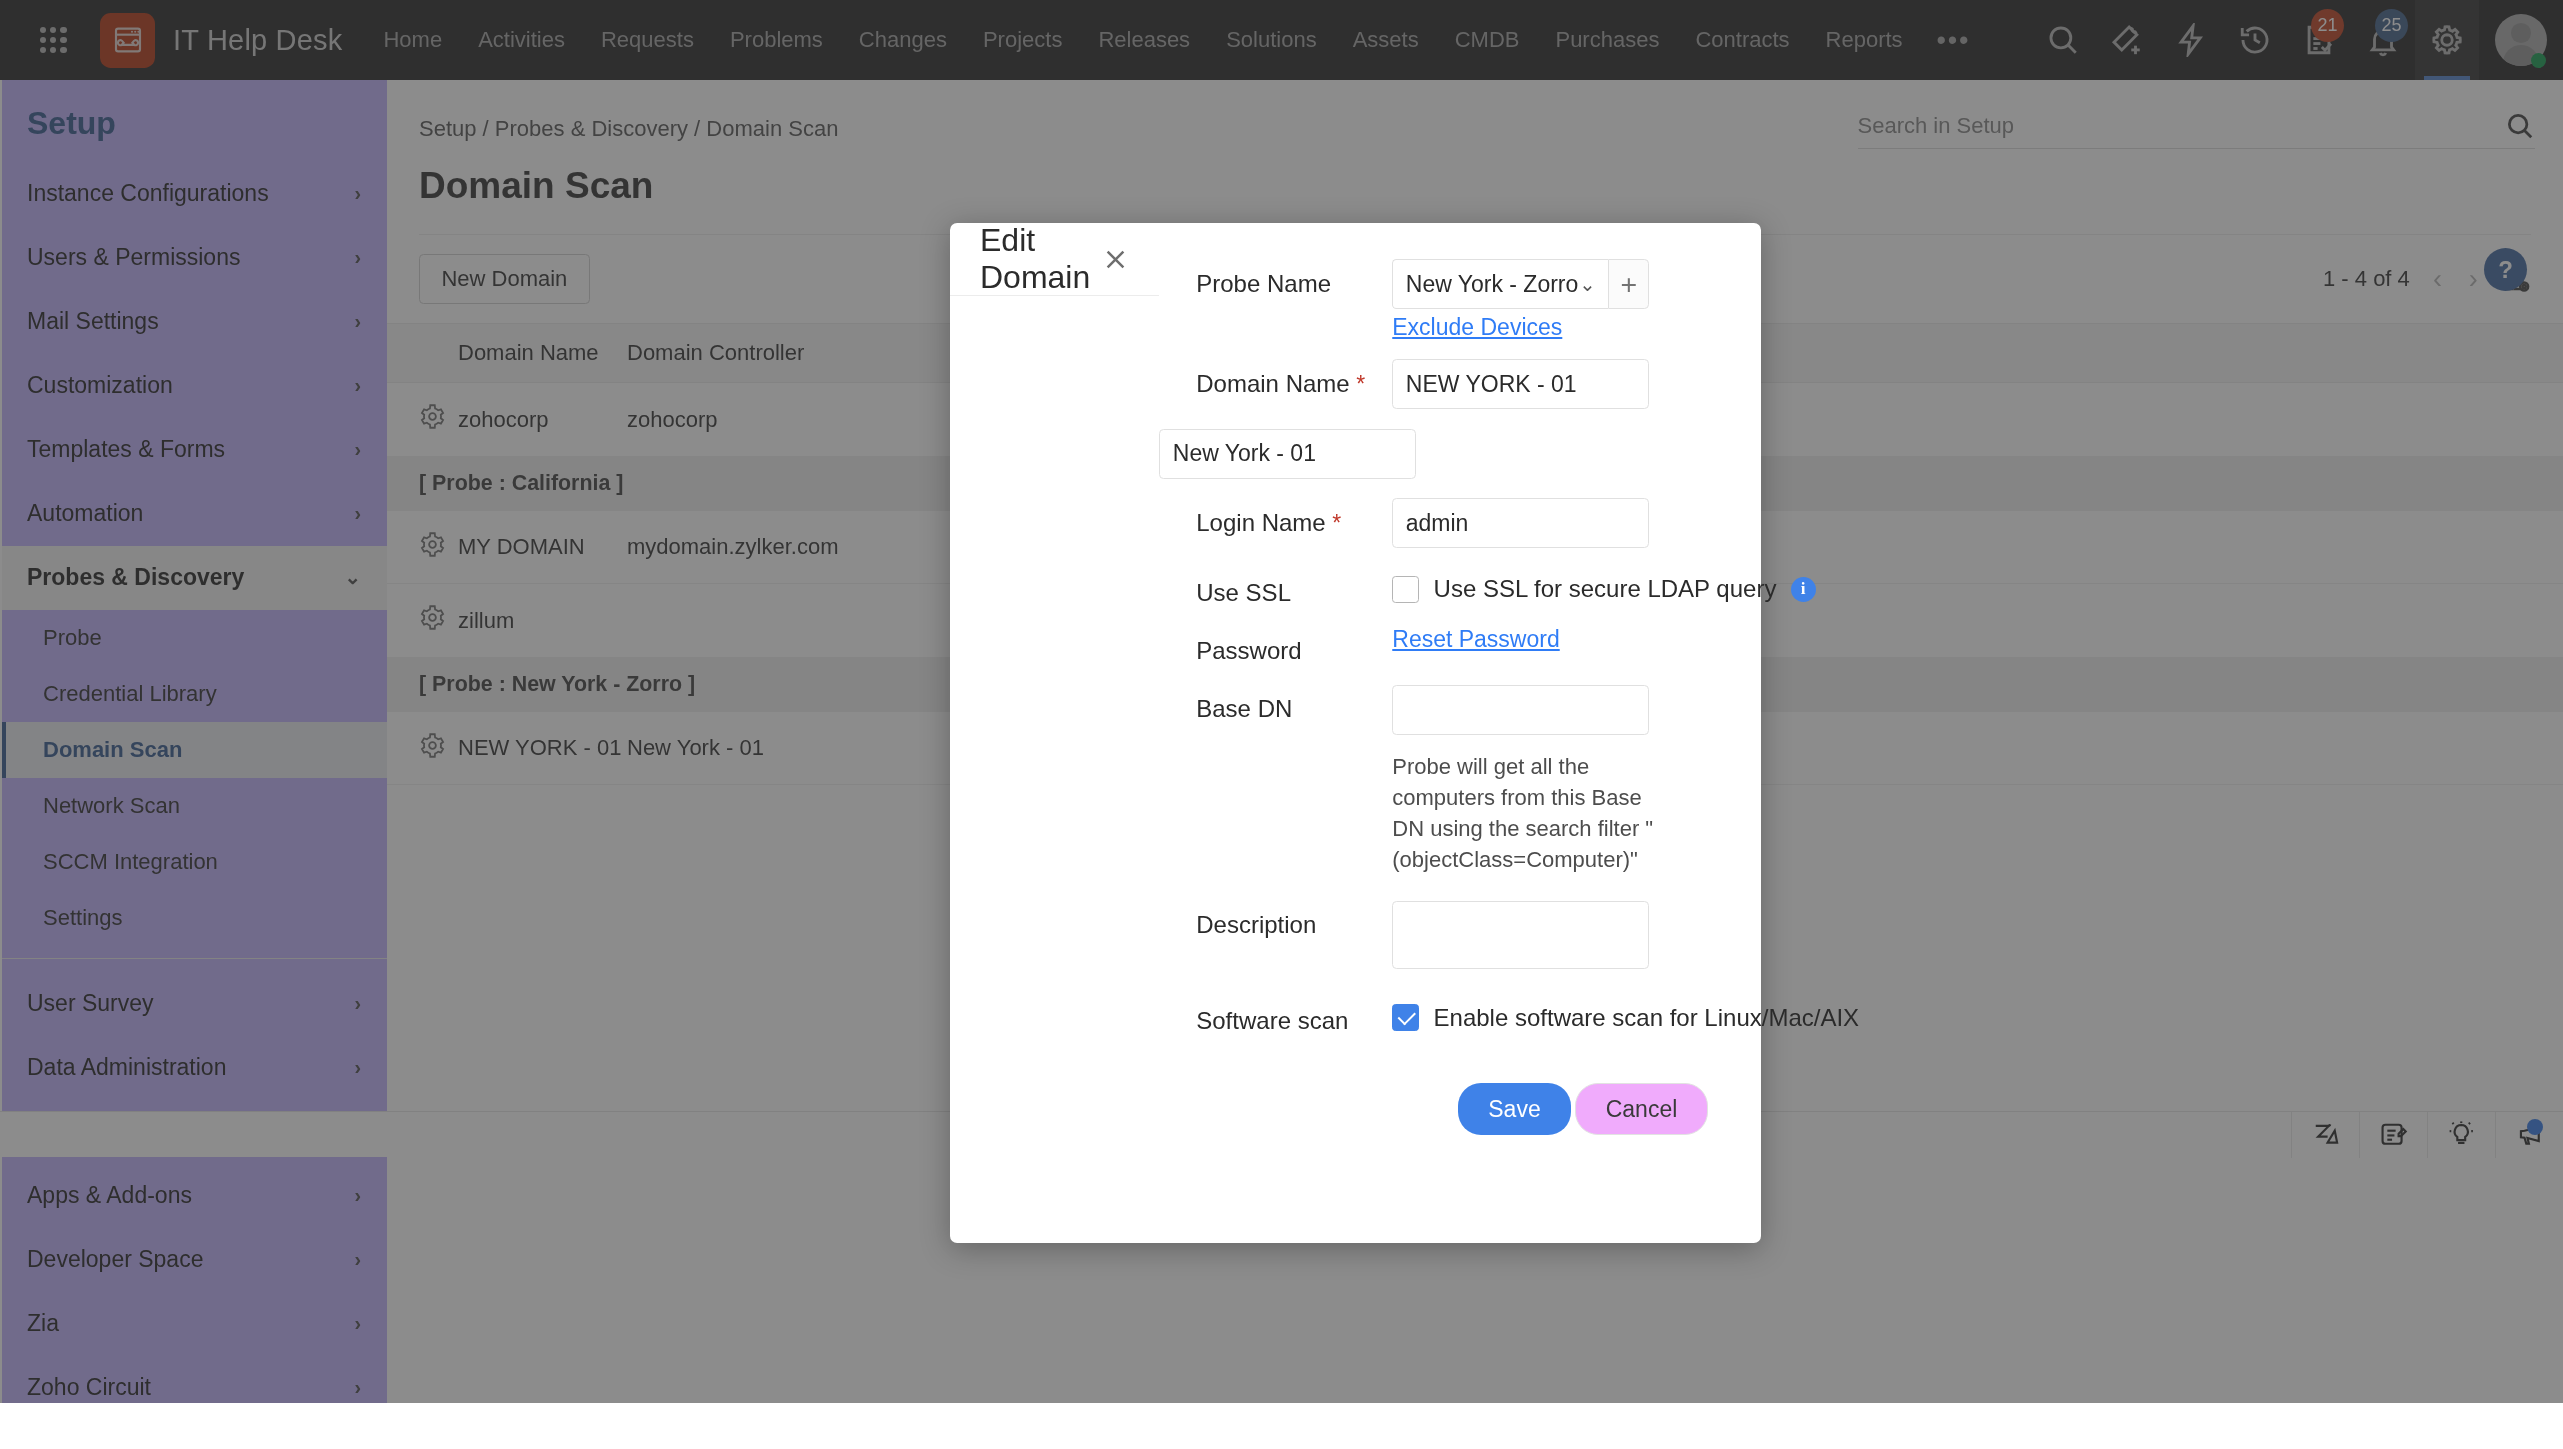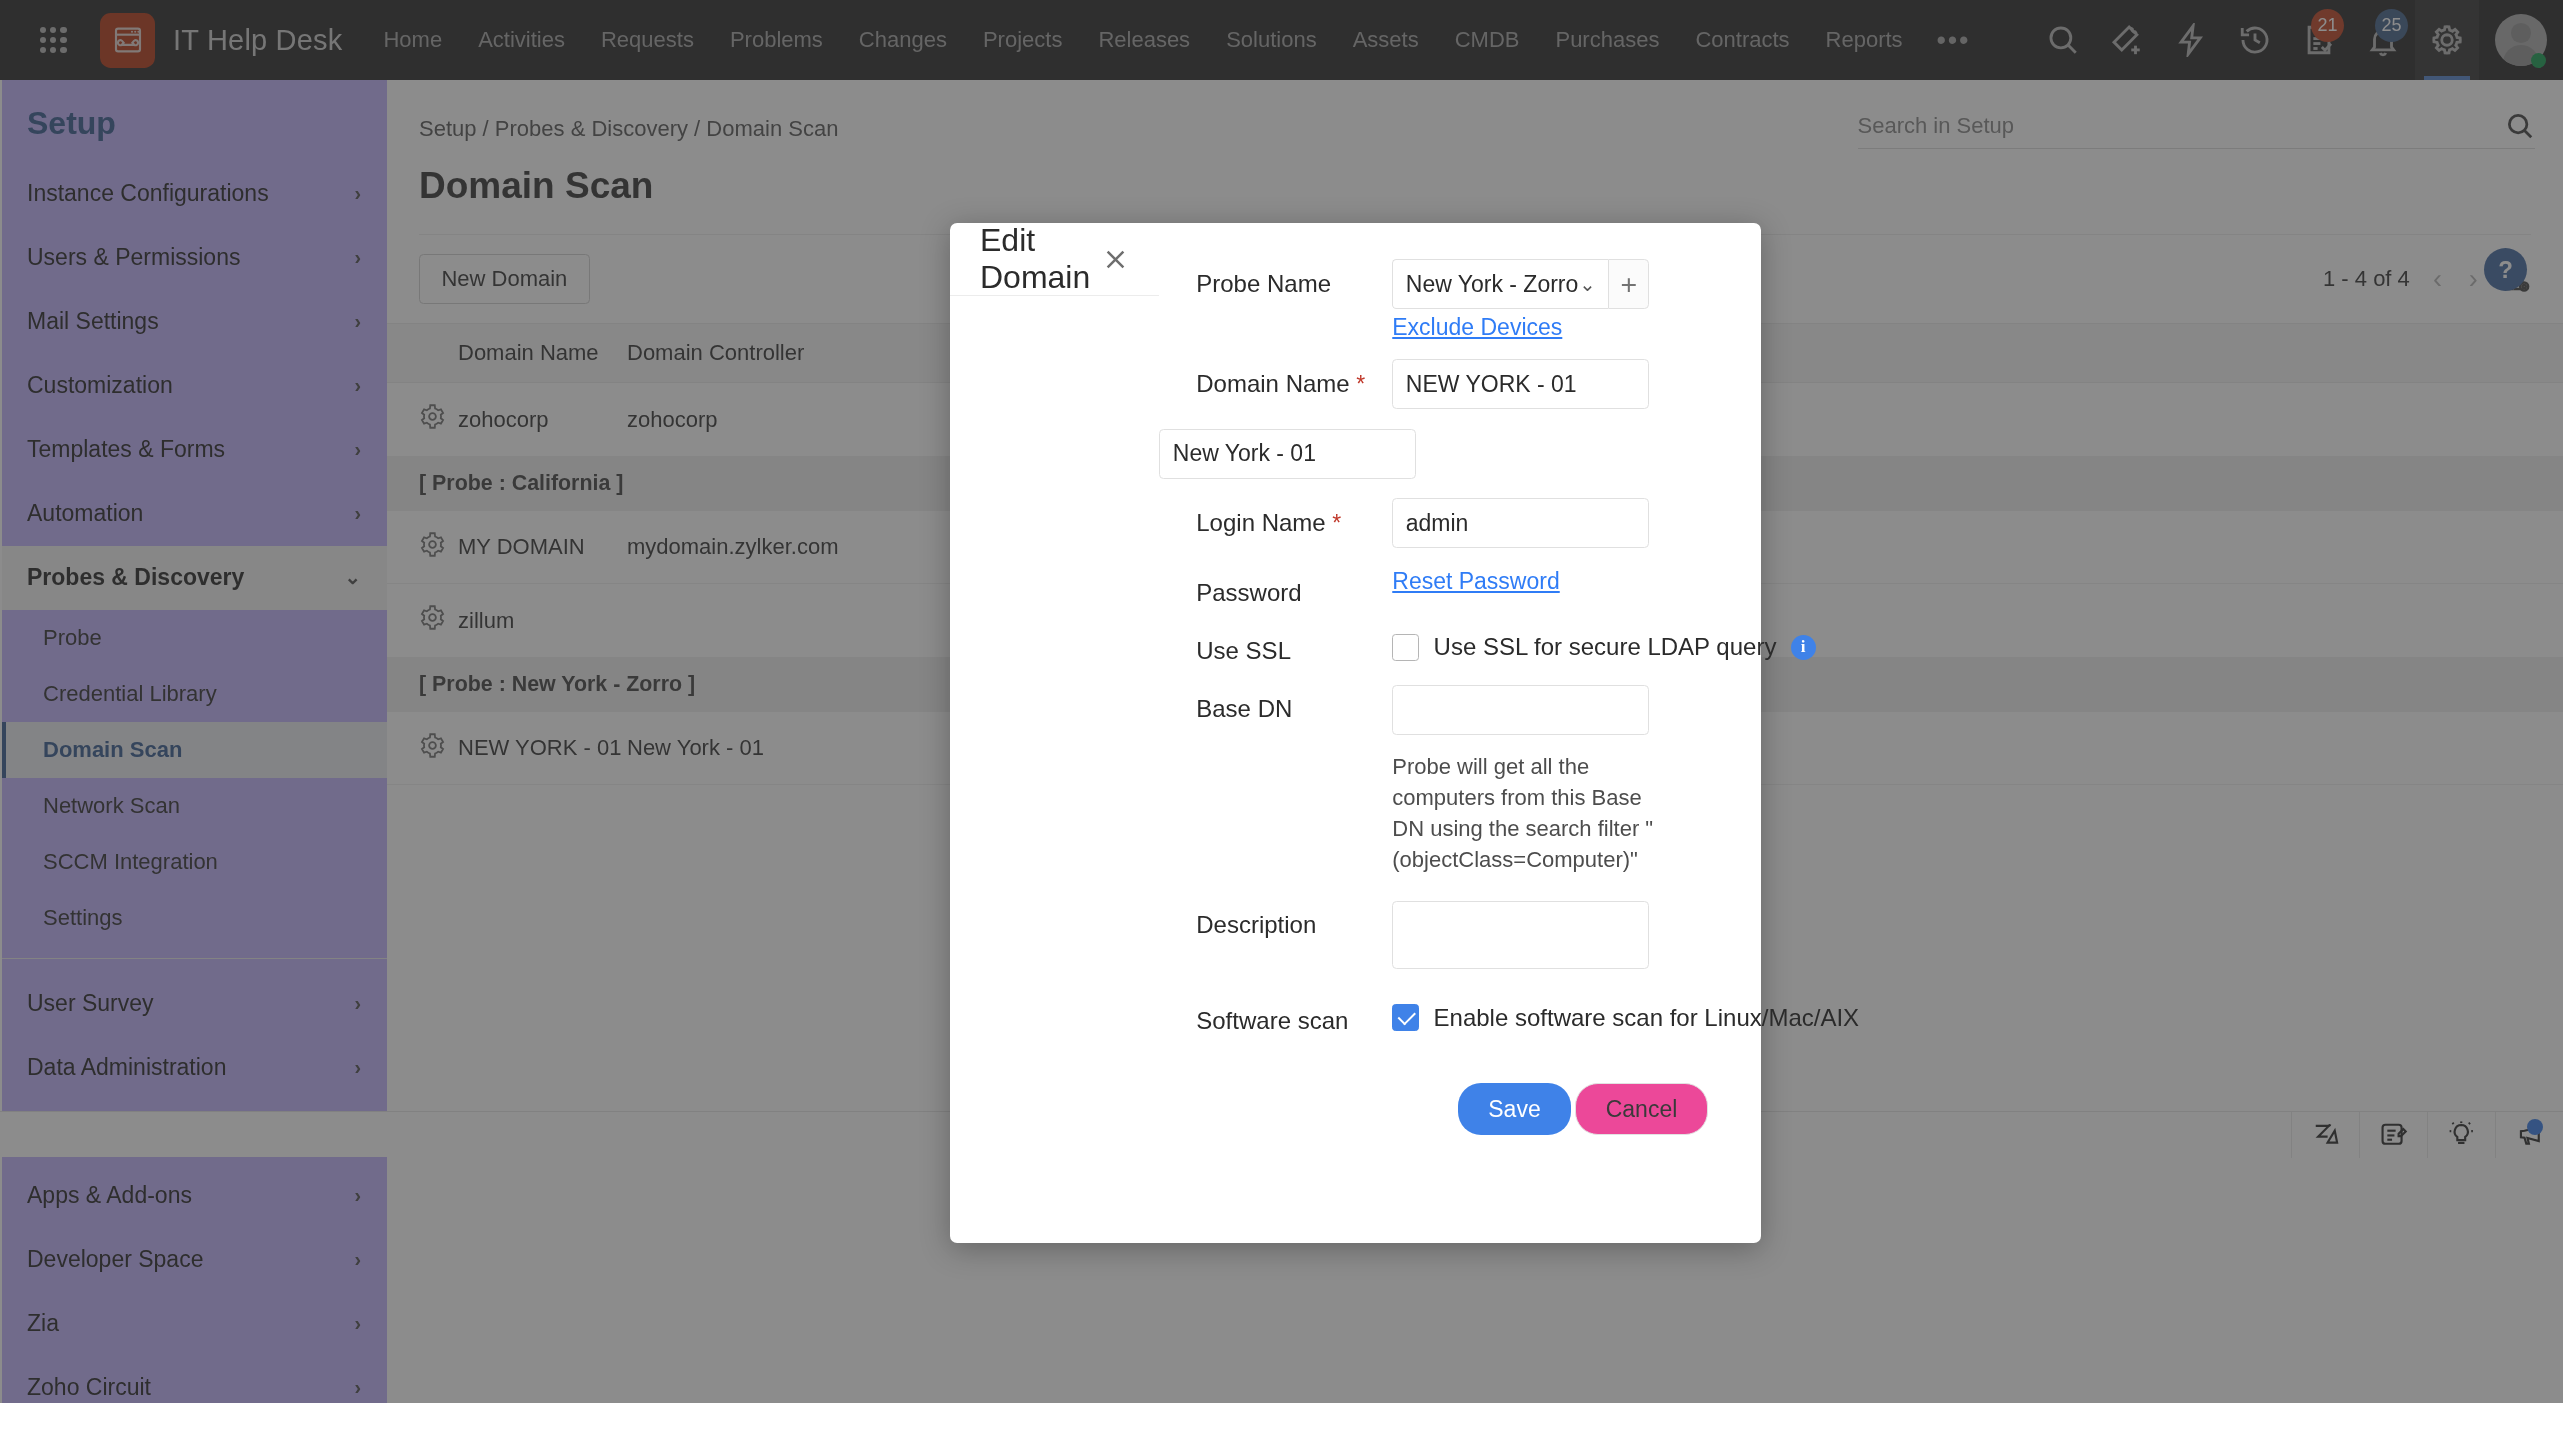--- a/index.html
+++ b/index.html
@@ -238,21 +238,21 @@
     align-items: center; justify-content: center; cursor: pointer; flex-shrink:0;
     font-family: "Liberation Serif", serif;
   }
   .hint { font-size: 22px; color: #4d4d4d; line-height: 1.42; width: 267px; padding-top: 16px; }
   .actions { display: flex; gap: 4px; padding: 0 0 0 271px; margin-left: 28px; }
   .btn-save {
     background: #3f82e8; color: #fff; border: none; border-radius: 23px;
     font-size: 23px; padding: 11.6px 30px; cursor: pointer; font-family: inherit;
   }
   .btn-cancel {
-    background: #ec4899; color: #3a3a3a; border: 0.9px solid #e2e2e2;
+    background: #f0abfc; color: #3a3a3a; border: 0.9px solid #e2e2e2;
     border-radius: 23px; font-size: 23px; padding: 11.6px 30px; cursor: pointer;
     font-family: inherit;
   }
 </style>
 </head>
 <body>
 
 <div id="app">
 
   <div class="topnav">
@@ -622,37 +622,37 @@
         <div class="flabel">
           <span>Login Name</span>
           <span class="req">*</span>
         </div>
         <div class="fctrl">
           <input class="tinput" value="admin" style="">
         </div>
       </div>
 
       <div class="frow" style="margin-bottom:19.6px">
-        <div class="flabel">Password</div>
-        <div class="fctrl">
-          <span class="link">Reset Password</span>
-        </div>
-      </div>
-
-      <div class="frow" style="margin-bottom:19.6px">
         <div class="flabel">Use SSL</div>
         <div class="fctrl">
           <div class="cbrow">
             <span class="cb"></span>
             <span class="cbtext">Use SSL for secure LDAP query</span>
             <span class="info-i">i</span>
           </div>
         </div>
       </div>
 
+      <div class="frow" style="margin-bottom:19.6px">
+        <div class="flabel">Password</div>
+        <div class="fctrl">
+          <span class="link">Reset Password</span>
+        </div>
+      </div>
+
       <div class="frow" style="margin-bottom:5.3px">
         <div class="flabel">Base DN</div>
         <div class="fctrl">
           <input class="tinput" value="" style="">
           <div class="hint">Probe will get all the computers from this Base DN using the search filter "(objectClass=Computer)"</div>
         </div>
       </div>
 
       <div class="frow" style="margin-bottom:25px; margin-top:25px">
         <div class="flabel">Description</div>

